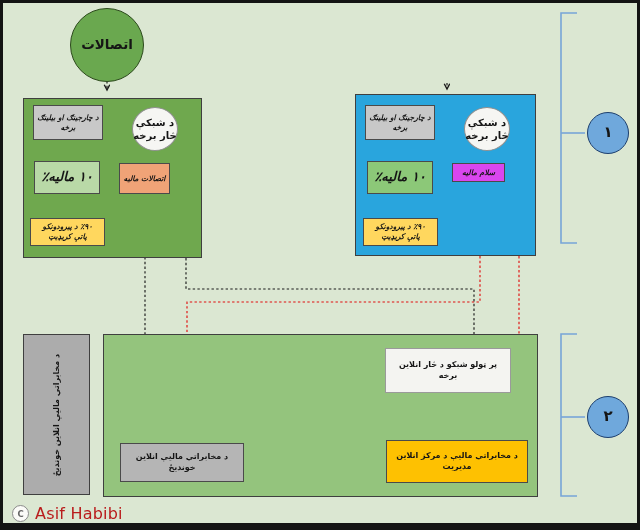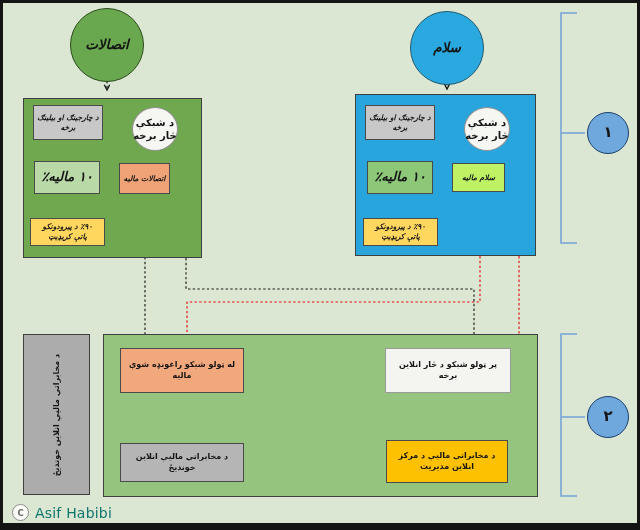--- a/index.html
+++ b/index.html
@@ -14,21 +14,21 @@
     color:#151515;
   }
   .abs{position:absolute;box-sizing:border-box;}
   .node{
     display:flex;align-items:center;justify-content:center;
     text-align:center;font-weight:700;direction:rtl;
     line-height:1.3;
   }
   .ellipse{border-radius:50%;}
   .mix{direction:ltr;unicode-bidi:isolate;}
-  .entity{font-size:13.5px;border:1.6px solid #2c4a1c;font-style:italic;}
+  .entity{font-size:13.5px;border:1.6px solid #2c4a1c;}
   .container-box{border:1.6px solid #3f3f3f;}
   .small{font-size:7.5px;border:1.2px solid #4a4a4a;padding:1px 2px;font-style:italic;}
   .circle-node{font-size:10px;border:1.2px solid #8f8f8f;border-radius:50%;}
   .tax{font-size:13px;}
   .b-box{font-size:8px;border:1.2px solid #4a4a4a;padding:1px 3px;}
   .badge{
     font-size:15px;font-weight:700;border-radius:50%;
     border:1.6px solid #1d3f6e;background:#6fa8dc;
   }
   #svg-layer{position:absolute;left:0;top:0;pointer-events:none;}
@@ -39,21 +39,21 @@
     width:150px;text-align:center;font-weight:700;font-size:8px;
     direction:rtl;line-height:1.35;
   }
   .credit{display:flex;align-items:center;gap:6px;}
   .credit-c{
     width:15px;height:15px;border-radius:50%;
     border:1.2px solid #8b8b8b;background:#fbfbf8;color:#666;
     font-size:8.5px;font-weight:700;
     display:flex;align-items:center;justify-content:center;
   }
-  .credit-name{font-size:14px;color:#0f766e;font-weight:500;letter-spacing:.2px;}
+  .credit-name{font-size:16px;color:#b91c1c;font-weight:500;letter-spacing:.2px;}
 </style>
 </head>
 <body>
 
 <div id="stage">
 
   <svg id="svg-layer" width="634" height="520" viewBox="0 0 634 520">
     <defs>
       <marker id="ab" orient="auto-start-reverse" markerWidth="8" markerHeight="8" refX="5.2" refY="3">
         <path d="M0.6,0.6 L5.2,3 L0.6,5.4" fill="none" stroke="#1a1a1a" stroke-width="1.2"></path>
@@ -125,39 +125,36 @@
 
   <div class="abs node small" style="left:116px;top:160px;width:51px;height:31px;background:#f0a377;justify-content:center;">
     <span>اتصالات ماليه</span>
   </div>
 
   <div class="abs node small" style="left:27px;top:215px;width:75px;height:28px;background:#ffd75e;flex-direction:column;">
     <span class="mix">د پيرودونکو ‎٪٩٠</span>
     <span>پاتې کريډيټ</span>
   </div>
 
-  <div class="abs node ellipse entity" style="left:407px;top:8px;width:74px;height:74px;background:#29a9e0;border-color:#215a72;">
-    <span>سلام</span>
-  </div>
 
   <div class="abs container-box" style="left:352px;top:91px;width:181px;height:162px;background:#29a5dd;"></div>
 
   <div class="abs node small" style="left:362px;top:102px;width:70px;height:35px;background:#c8c8c8;">
     <span>د چارجينګ او بيلينګ برخه</span>
   </div>
 
   <div class="abs node circle-node" style="left:461px;top:104px;width:46px;height:44px;background:#f6f6f3;">
     <span>د شبکې څار برخه</span>
   </div>
 
   <div class="abs node small tax" style="left:364px;top:158px;width:66px;height:33px;background:#8cc878;">
     <span class="mix">٪١٠ ماليه</span>
   </div>
 
-  <div class="abs node small" style="left:449px;top:160px;width:53px;height:29px;background:#bef264;">
+  <div class="abs node small" style="left:449px;top:160px;width:53px;height:19px;background:#d946ef;">
     <span>سلام ماليه</span>
   </div>
 
   <div class="abs node small" style="left:360px;top:215px;width:75px;height:28px;background:#ffd75e;flex-direction:column;">
     <span class="mix">د پيرودونکو ‎٪٩٠</span>
     <span>پاتې کريډيټ</span>
   </div>
 
   <div class="abs node badge" style="left:584px;top:109px;width:42px;height:42px;">
     <span>١</span>
@@ -165,33 +162,30 @@
   <div class="abs node badge" style="left:584px;top:393px;width:42px;height:42px;">
     <span>٢</span>
   </div>
 
   <div class="abs container-box" style="left:20px;top:331px;width:67px;height:161px;background:#acacac;border-width:1.4px;">
     <div class="rot">د مخابراتي ماليې انلاین خوندیځ</div>
   </div>
 
   <div class="abs container-box" style="left:100px;top:331px;width:435px;height:163px;background:#94c47d;"></div>
 
-  <div class="abs node b-box" style="left:117px;top:345px;width:124px;height:45px;background:#f2a87d;">
-    <span>له ټولو شبکو راغونډه شوې ماليه</span>
-  </div>
 
   <div class="abs node b-box" style="left:382px;top:345px;width:126px;height:45px;background:#f4f4f1;border-color:#9a9a9a;">
     <span>پر ټولو شبکو د څار انلاین برخه</span>
   </div>
 
   <div class="abs node b-box" style="left:117px;top:440px;width:124px;height:39px;background:#b5b5b5;">
     <span>د مخابراتي ماليې انلاین خوندیځ</span>
   </div>
 
-  <div class="abs node b-box" style="left:383px;top:437px;width:122px;height:43px;background:#fec101;">
+  <div class="abs node b-box" style="left:383px;top:437px;width:142px;height:43px;background:#fec101;">
     <span>د مخابراتي ماليې د مرکز انلاین مديريت</span>
   </div>
 
   <div class="abs credit" style="left:9px;top:501px;">
     <div class="credit-c">
       <span>C</span>
     </div>
     <span class="credit-name">Asif Habibi</span>
   </div>
 

